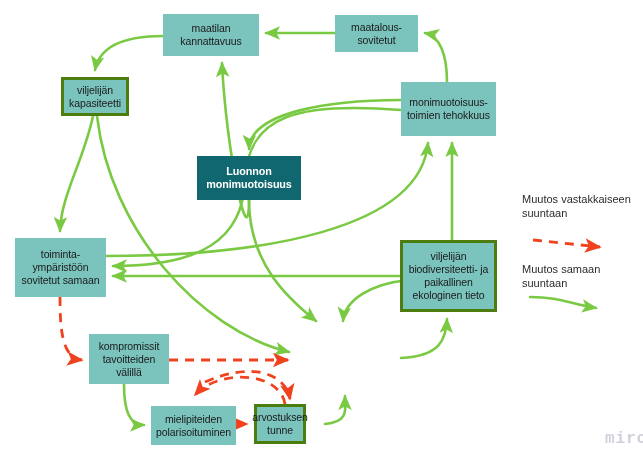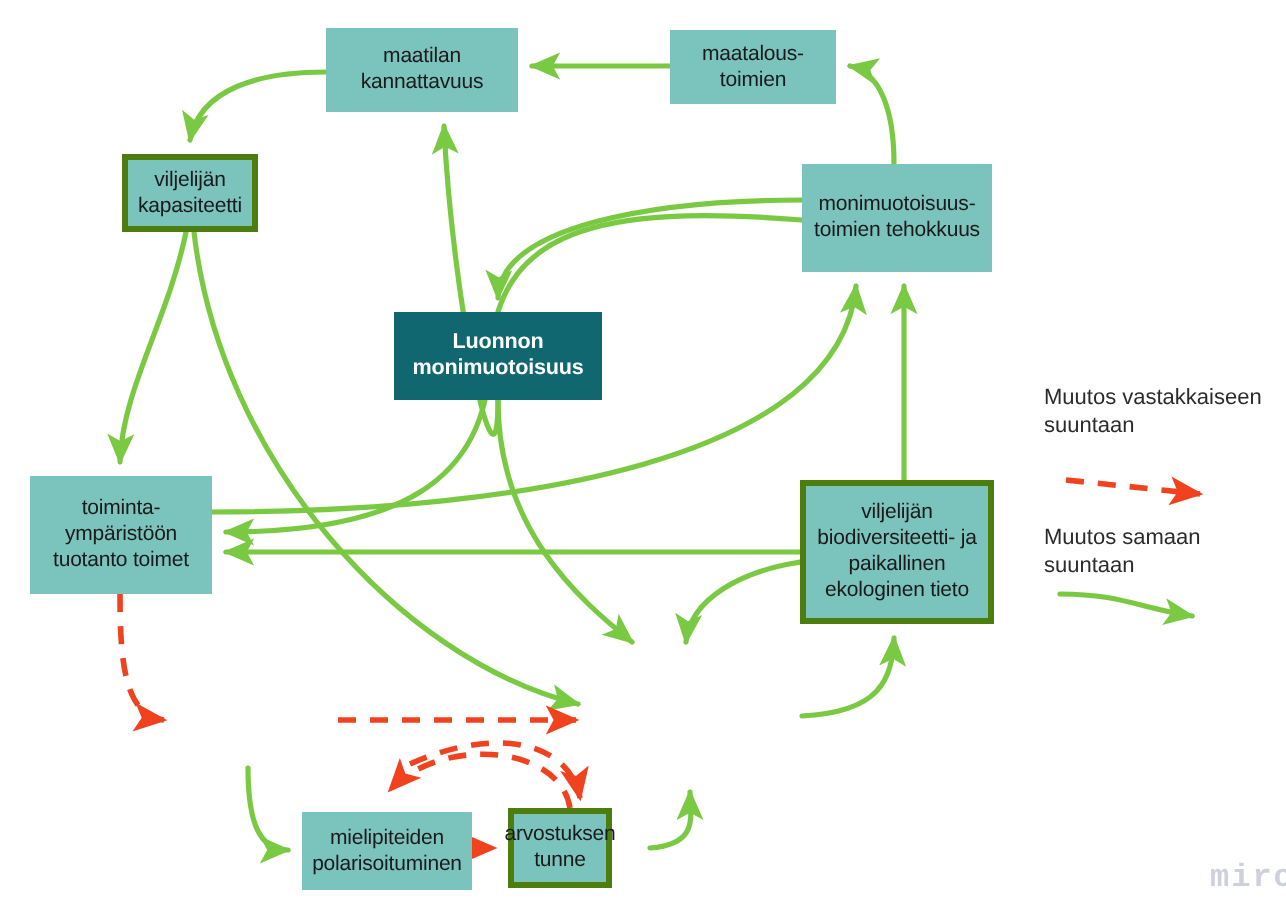--- a/index.html
+++ b/index.html
@@ -120,41 +120,44 @@
     </g>
     <g>
       <path d="M530,297 C560,297 570,304 596,308" fill="none" stroke="#7ac943" stroke-width="2.6" stroke-linecap="round" marker-end="url(#ah-green)"></path>
     </g>
   </svg>
 
   <div class="node" style="left:163px;top:14px;width:96px;height:42px;">maatilan
 kannattavuus</div>
 
   <div class="node" style="left:335px;top:15px;width:83px;height:37px;">maatalous-
-toimien</div>
+sovitetut</div>
 
   <div class="node lever" style="left:61px;top:77px;width:68px;height:39px;">viljelijän
 kapasiteetti</div>
 
   <div class="node" style="left:401px;top:82px;width:95px;height:54px;">monimuotoisuus-
 toimien tehokkuus</div>
 
   <div class="node core" style="left:197px;top:156px;width:104px;height:44px;">Luonnon
 monimuotoisuus</div>
 
 
   <div class="node" style="left:15px;top:238px;width:91px;height:59px;">toiminta-
 ympäristöön
-tuotanto toimet</div>
+sovitetut samaan</div>
 
   <div class="node lever" style="left:400px;top:240px;width:97px;height:72px;">viljelijän
 biodiversiteetti- ja
 paikallinen
 ekologinen tieto</div>
 
+  <div class="node" style="left:89px;top:334px;width:80px;height:50px;">kompromissit
+tavoitteiden
+välillä</div>
 
 
   <div class="node" style="left:151px;top:406px;width:85px;height:39px;">mielipiteiden
 polarisoituminen</div>
 
   <div class="node lever" style="left:254px;top:404px;width:52px;height:40px;">arvostuksen
 tunne</div>
 
   <div class="legend-label" style="left:522px;top:192px;width:118px;">Muutos vastakkaiseen
 suuntaan</div>

